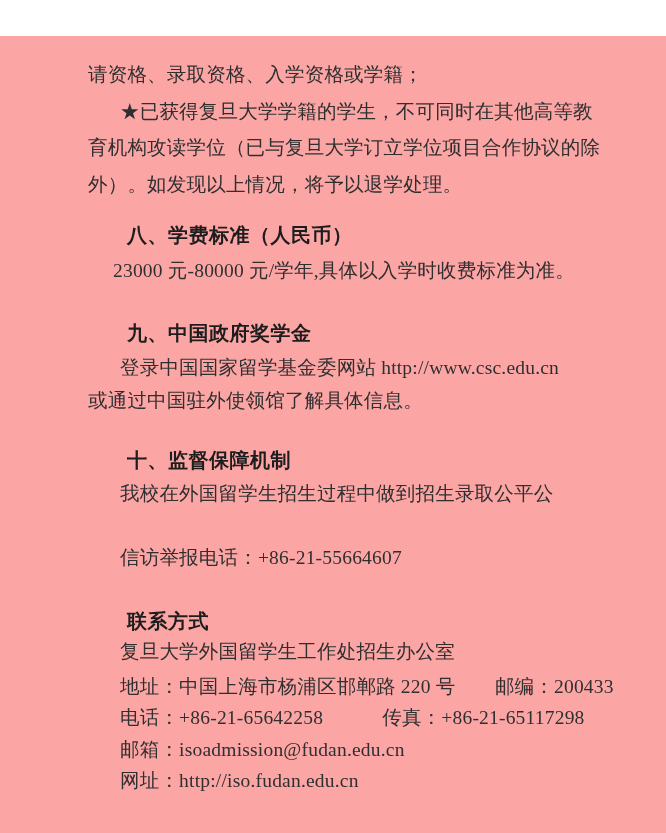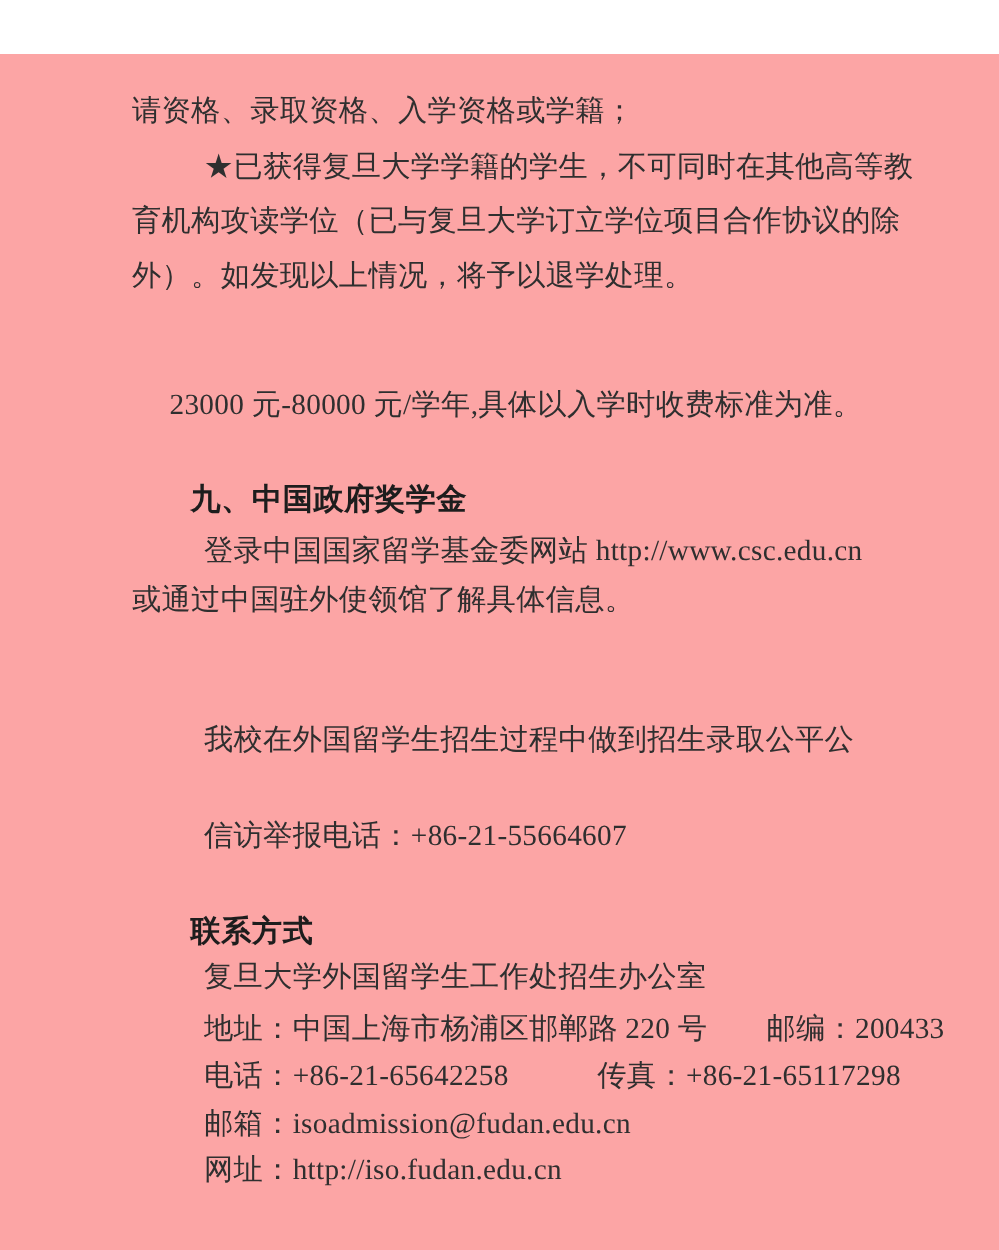--- a/index.html
+++ b/index.html
@@ -20,21 +20,21 @@
   .ln {
     position: absolute;
     left: 88px;
     font-size: 19.5px;
     line-height: 1.15;
     white-space: pre;
     letter-spacing: 0.2px;
     color: #2f2f2f;
   }
   .ind {
-    left: 136px;
+    left: 120px;
   }
   .num-start {
     left: 113px;
   }
   .heading {
     position: absolute;
     left: 127px;
     font-family: "Liberation Sans", "DejaVu Sans", sans-serif;
     font-weight: 700;
     font-size: 20px;
@@ -57,26 +57,28 @@
 <body>
 
 <div class="doc-page">
 
   <div class="ln" style="top:28px">请资格、录取资格、入学资格或学籍；</div>
 
   <div class="ln ind" style="top:65px">★已获得复旦大学学籍的学生，不可同时在其他高等教</div>
   <div class="ln" style="top:101px">育机构攻读学位（已与复旦大学订立学位项目合作协议的除</div>
   <div class="ln" style="top:138px">外）。如发现以上情况，将予以退学处理。</div>
 
+  <div class="heading" style="top:188px">八、学费标准（人民币）</div>
   <div class="ln num-start" style="top:224px">23000 元-80000 元/学年,具体以入学时收费标准为准。</div>
 
   <div class="heading" style="top:286px">九、中国政府奖学金</div>
   <div class="ln" style="top:354px">或通过中国驻外使领馆了解具体信息。</div>
   <div class="ln ind" style="top:321px">登录中国国家留学基金委网站 http://www.csc.edu.cn</div>
 
+  <div class="heading" style="top:413px">十、监督保障机制</div>
   <div class="ln ind" style="top:447px">我校在外国留学生招生过程中做到招生录取公平公</div>
   <div class="ln ind" style="top:511px">信访举报电话：+86-21-55664607</div>
 
   <div class="heading" style="top:574px">联系方式</div>
   <div class="ln ind" style="top:605px">复旦大学外国留学生工作处招生办公室</div>
   <div class="ln ind" style="top:640px">地址：中国上海市杨浦区邯郸路 220 号　　邮编：200433</div>
   <div class="ln ind" style="top:671px">电话：+86-21-65642258　　　传真：+86-21-65117298</div>
   <div class="ln ind" style="top:703px">邮箱：isoadmission@fudan.edu.cn</div>
   <div class="ln ind" style="top:734px">网址：http://iso.fudan.edu.cn</div>
 

